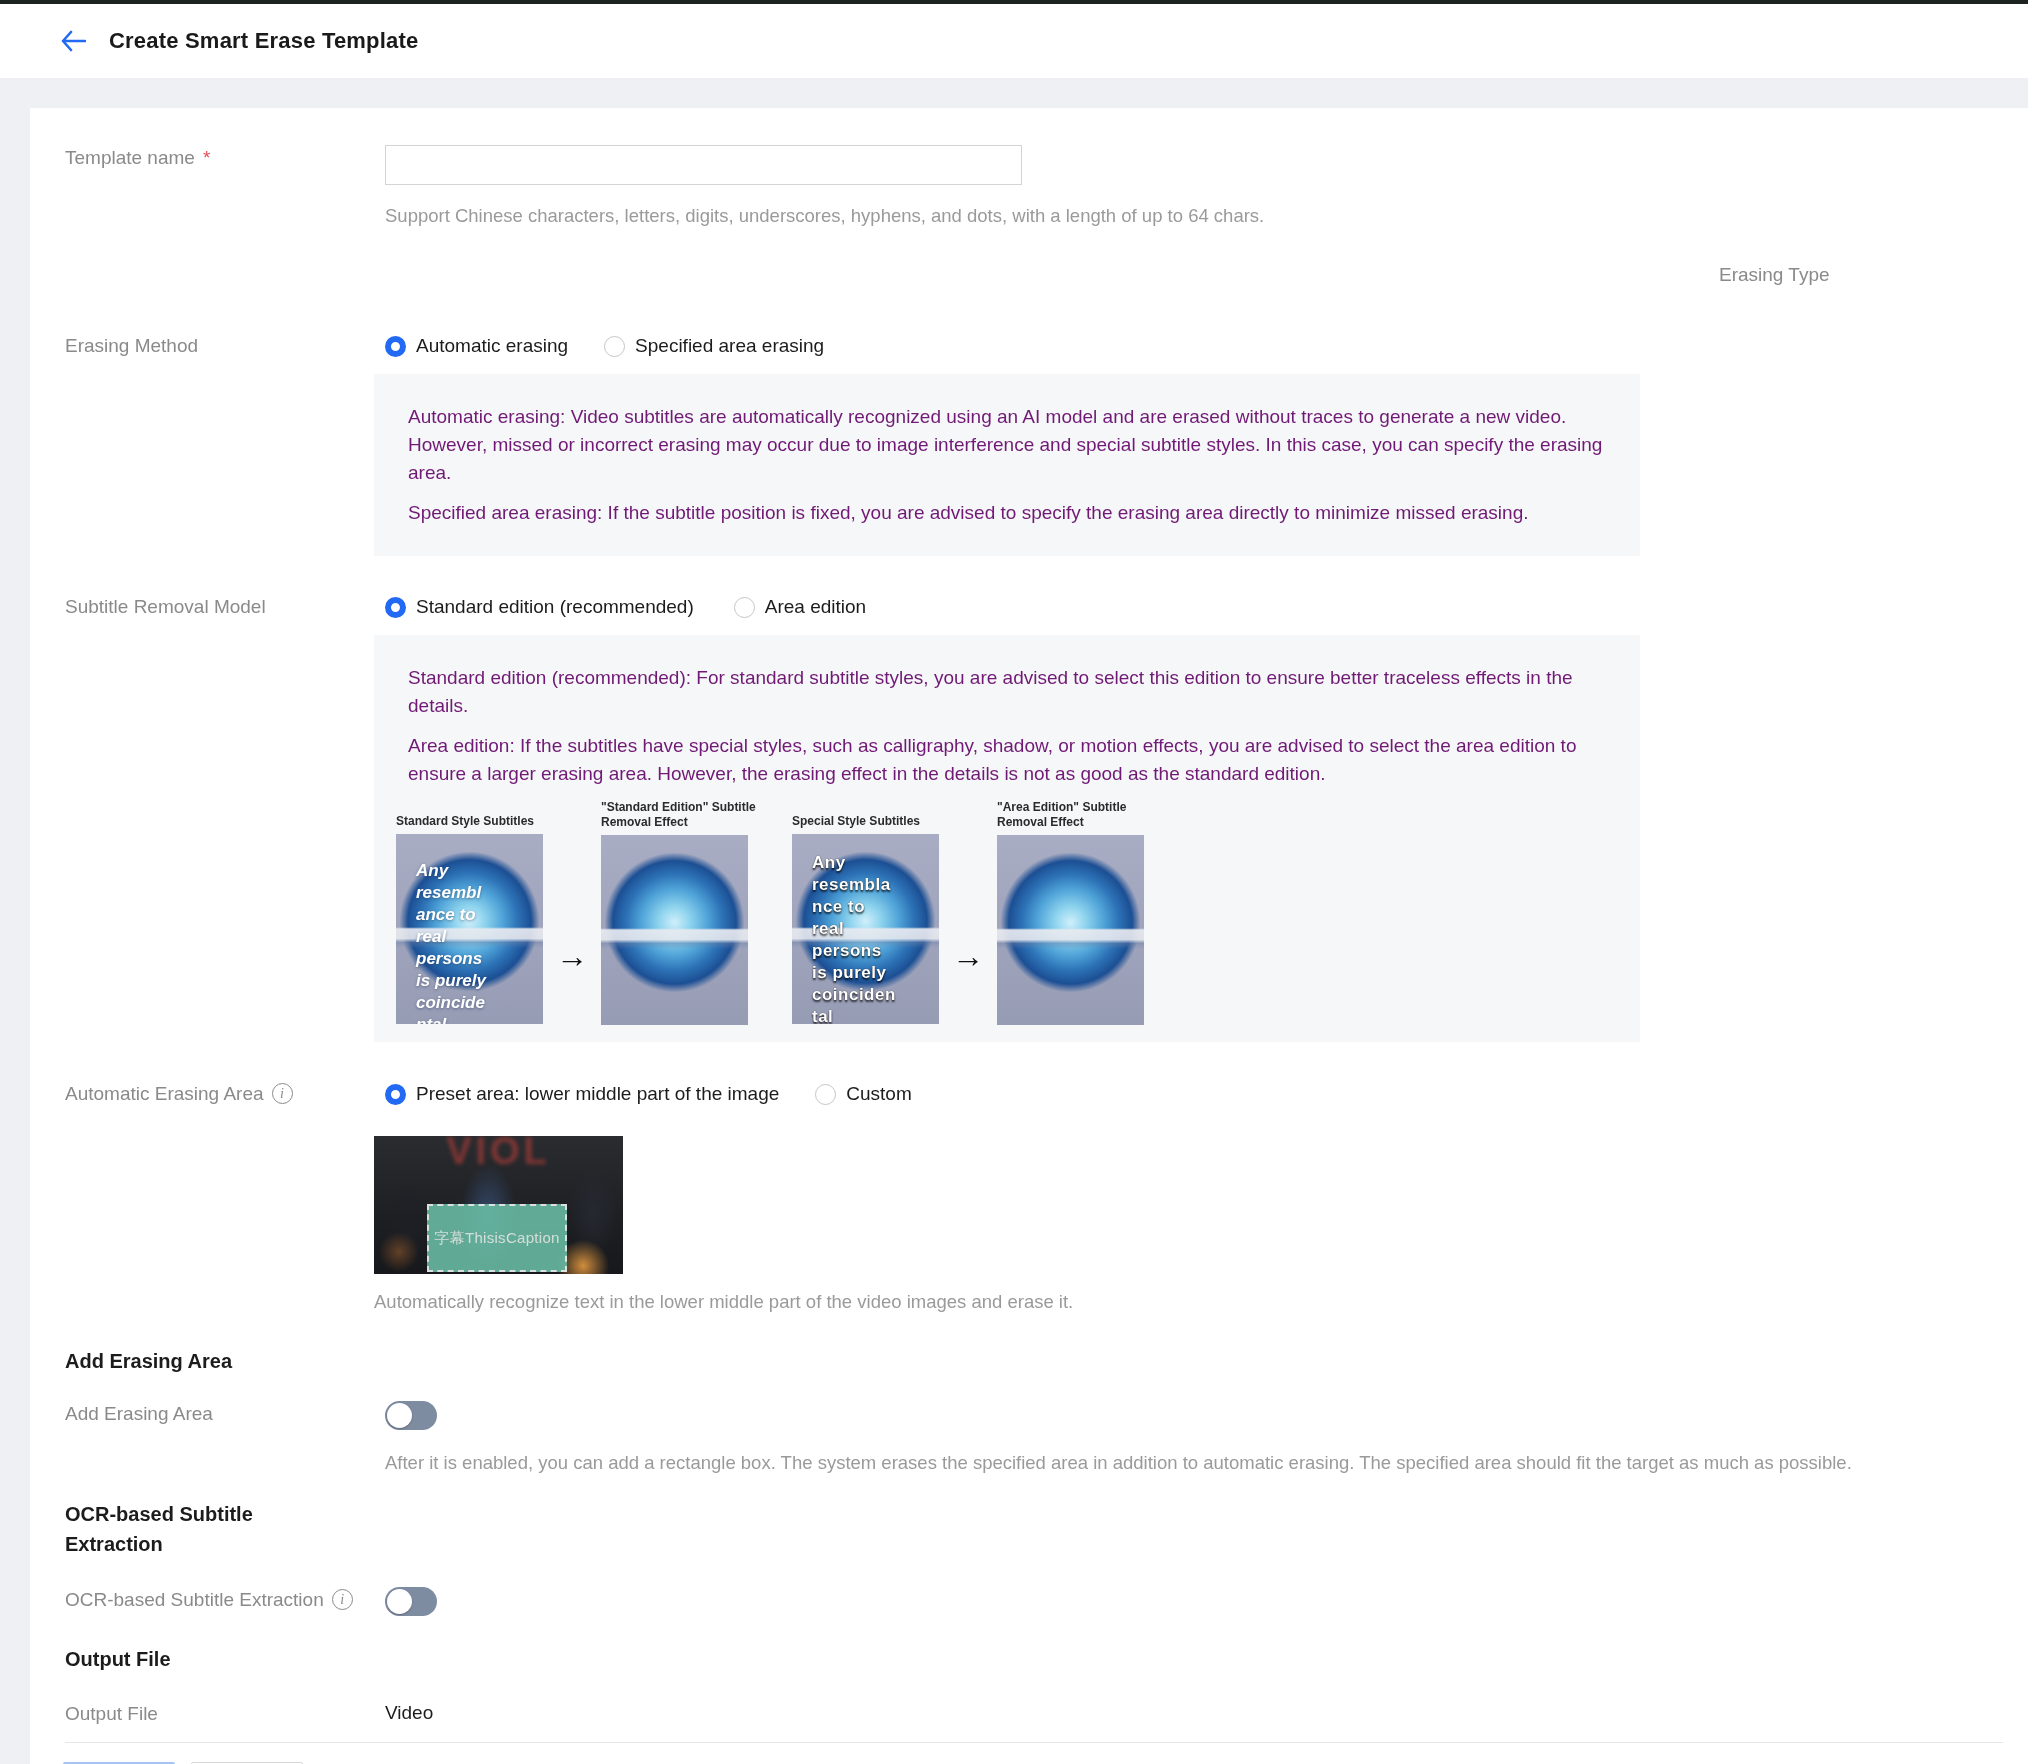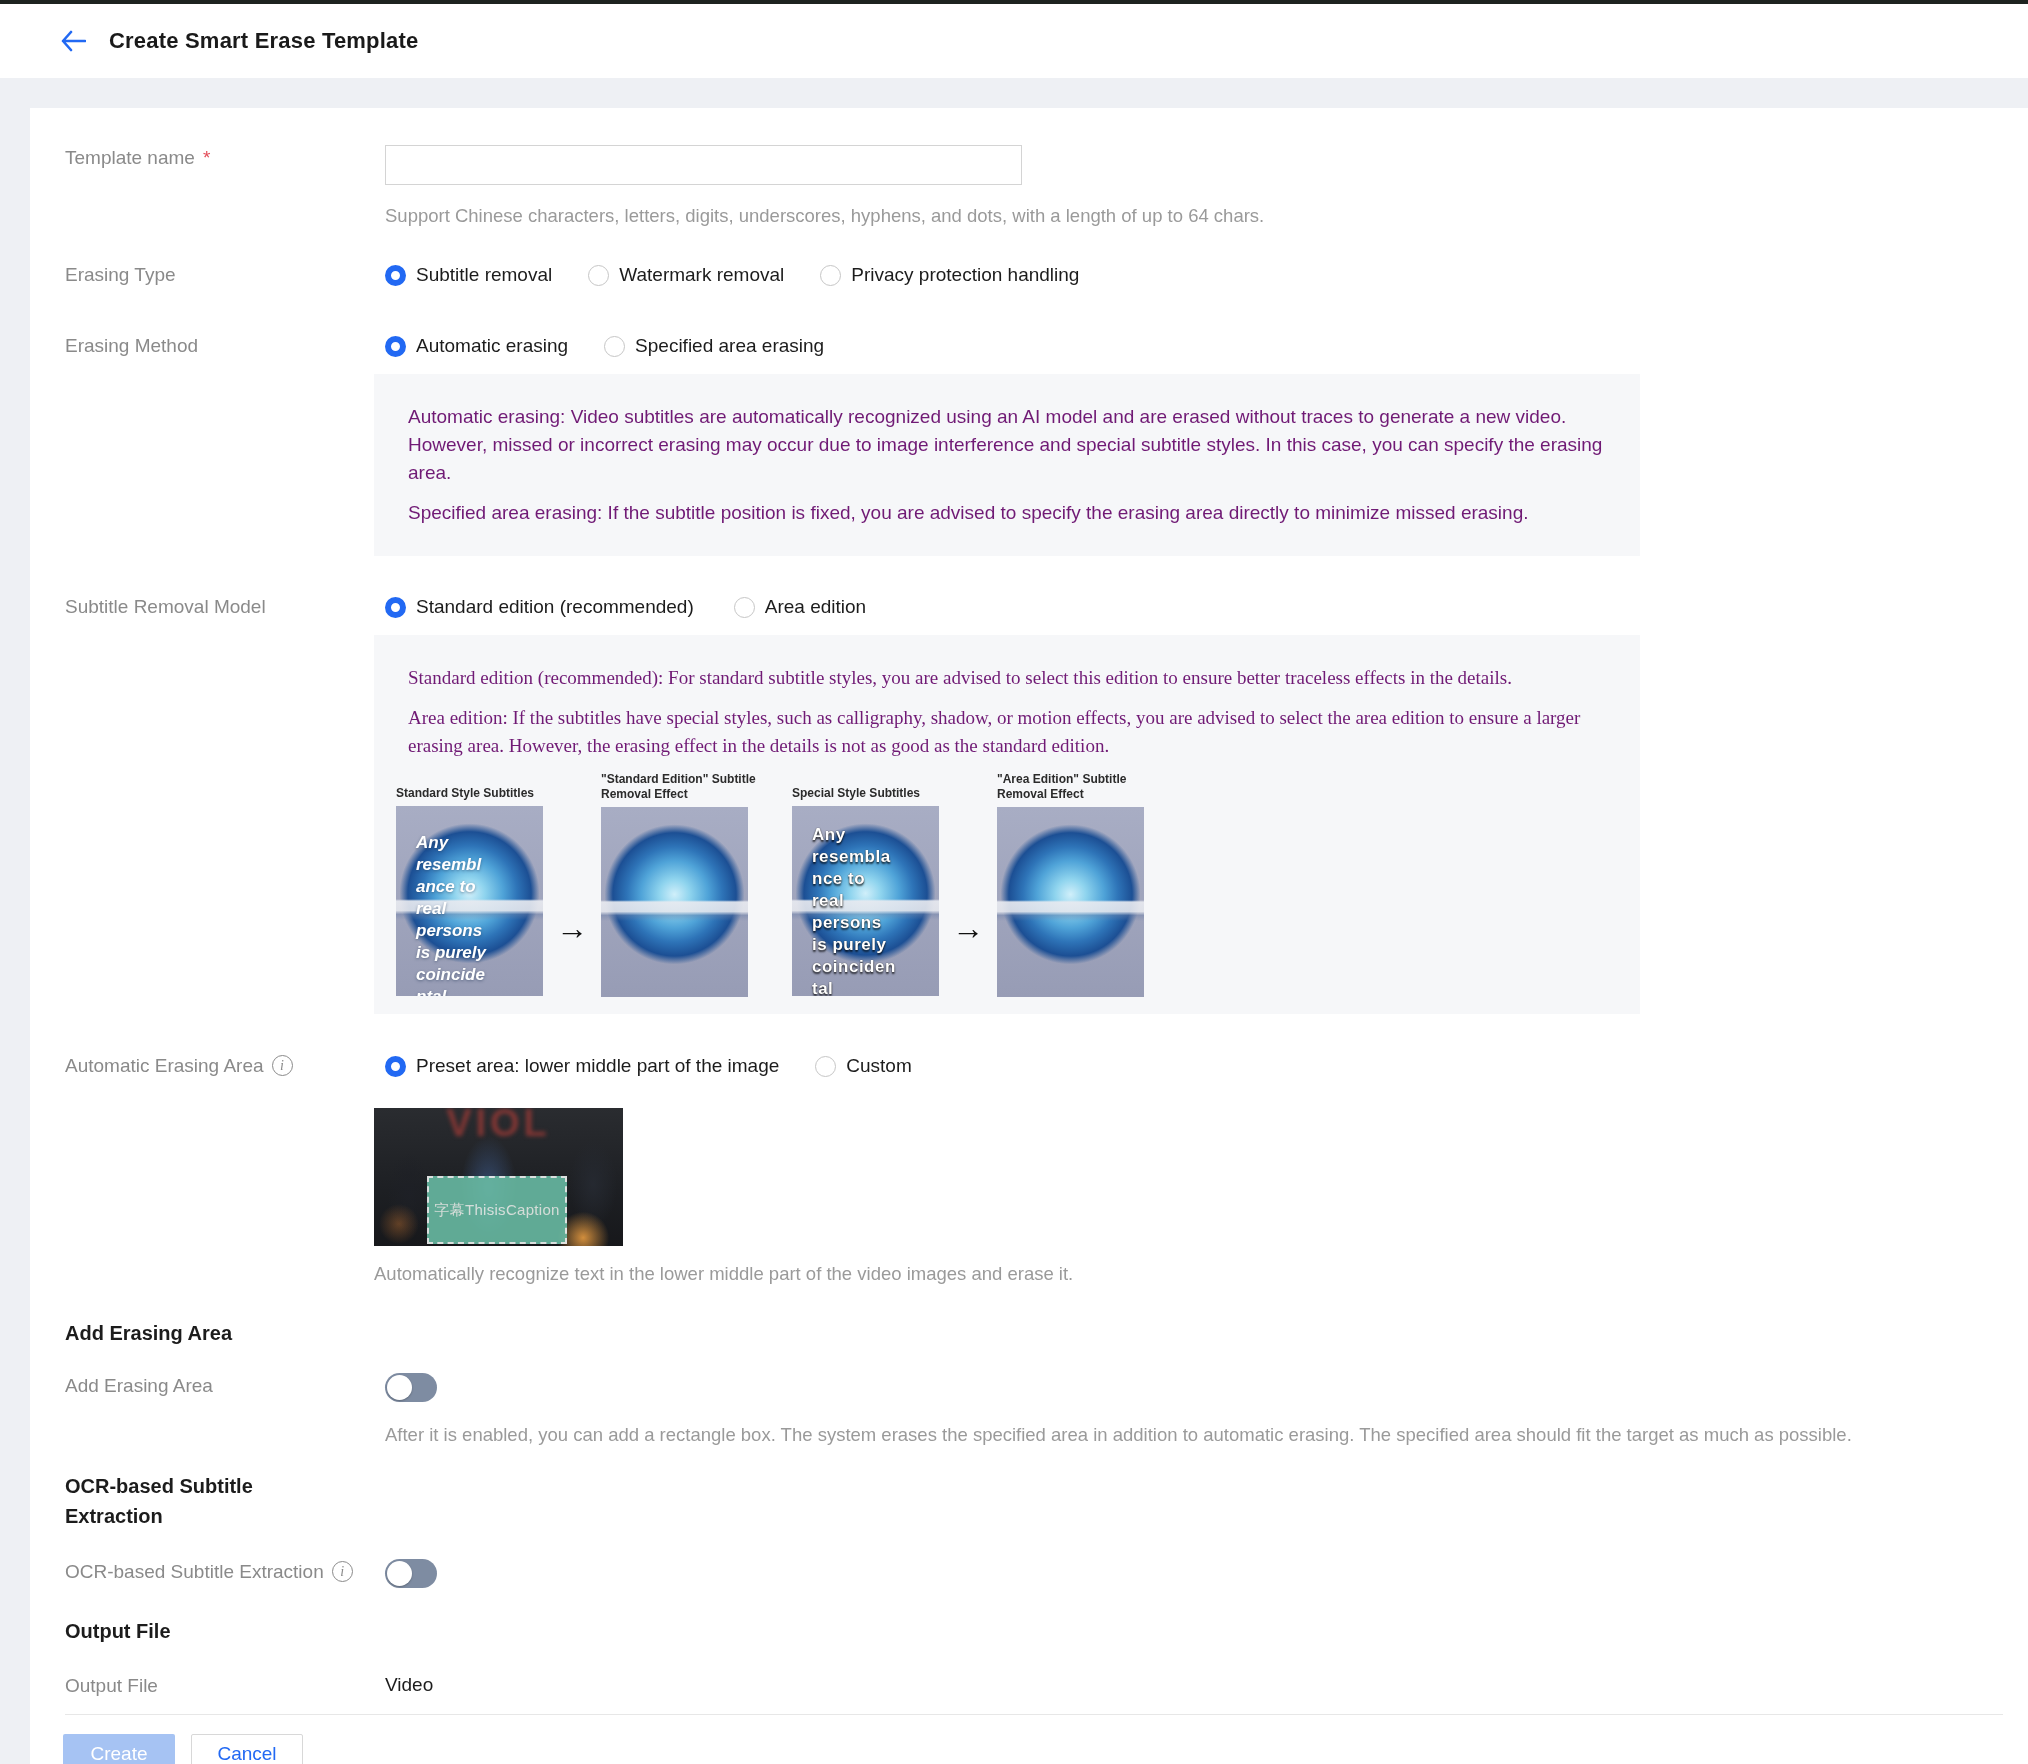--- a/index.html
+++ b/index.html
@@ -139,21 +139,21 @@
   .mt-auto { margin-top:39px; }
   .mt-help-preview { margin-top:17px; }
   .mt-h1 { margin-top:33px; }
   .mt-toggle-row { margin-top:25px; }
   .mt-help-toggle { margin-top:22px; }
   .mt-h2 { margin-top:25px; }
   .mt-ocr-row { margin-top:28px; }
   .mt-h3 { margin-top:28px; }
   .mt-output-row { margin-top:27px; }
 
-  .infobox2-text { margin-bottom:0;font-family:Liberation Serif, serif; }
+  .infobox2-text { margin-bottom:0; }
   .infobox2 .figures { margin-top:0; }
 </style>
 </head>
 <body>
 
 <div>
   <div class="topbar"></div>
 
   <header class="header">
     <span class="back-btn">
@@ -174,36 +174,20 @@
         </div>
         <div class="row-control">
           <input class="text-input" type="text" value="" style="">
           <div class="help">Support Chinese characters, letters, digits, underscores, hyphens, and dots, with a length of up to 64 chars.</div>
         </div>
       </div>
 
       <div class="row mt-type">
         <div class="row-label">
           <span>Erasing Type</span>
-        </div>
-        <div class="row-control">
-          <div class="radio-group">
-            <span class="radio selected">
-              <span class="radio-circle"></span>
-              <span class="radio-text">Subtitle removal</span>
-            </span>
-            <span class="radio">
-              <span class="radio-circle"></span>
-              <span class="radio-text">Watermark removal</span>
-            </span>
-            <span class="radio">
-              <span class="radio-circle"></span>
-              <span class="radio-text">Privacy protection handling</span>
-            </span>
-          </div>
         </div>
       </div>
 
       <div class="row mt-method">
         <div class="row-label">
           <span>Erasing Method</span>
         </div>
         <div class="row-control">
           <div class="radio-group">
             <span class="radio selected">

